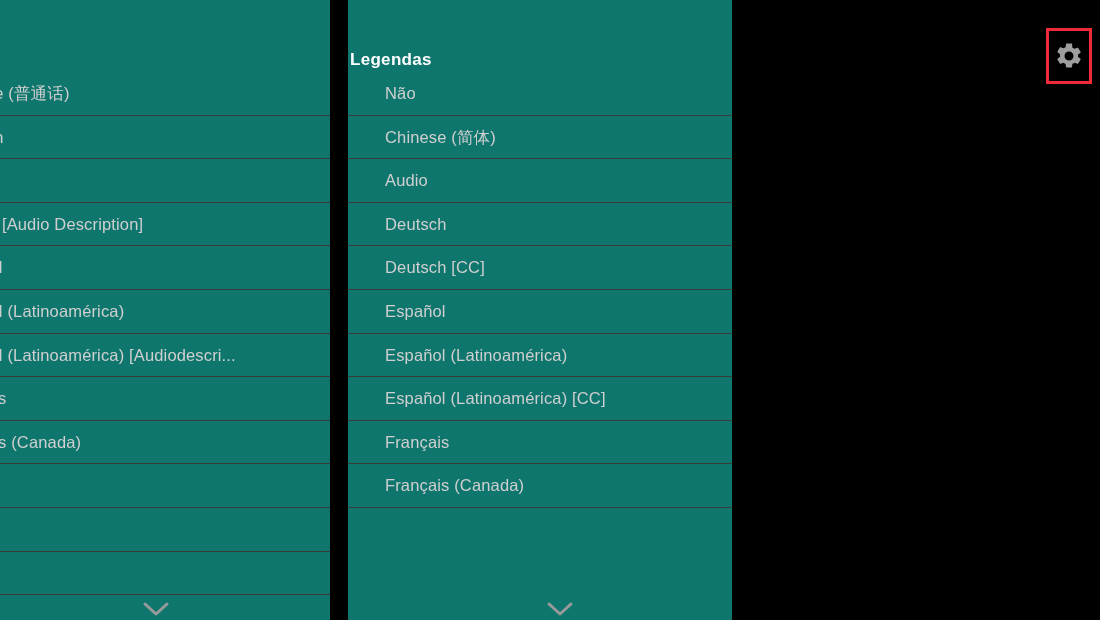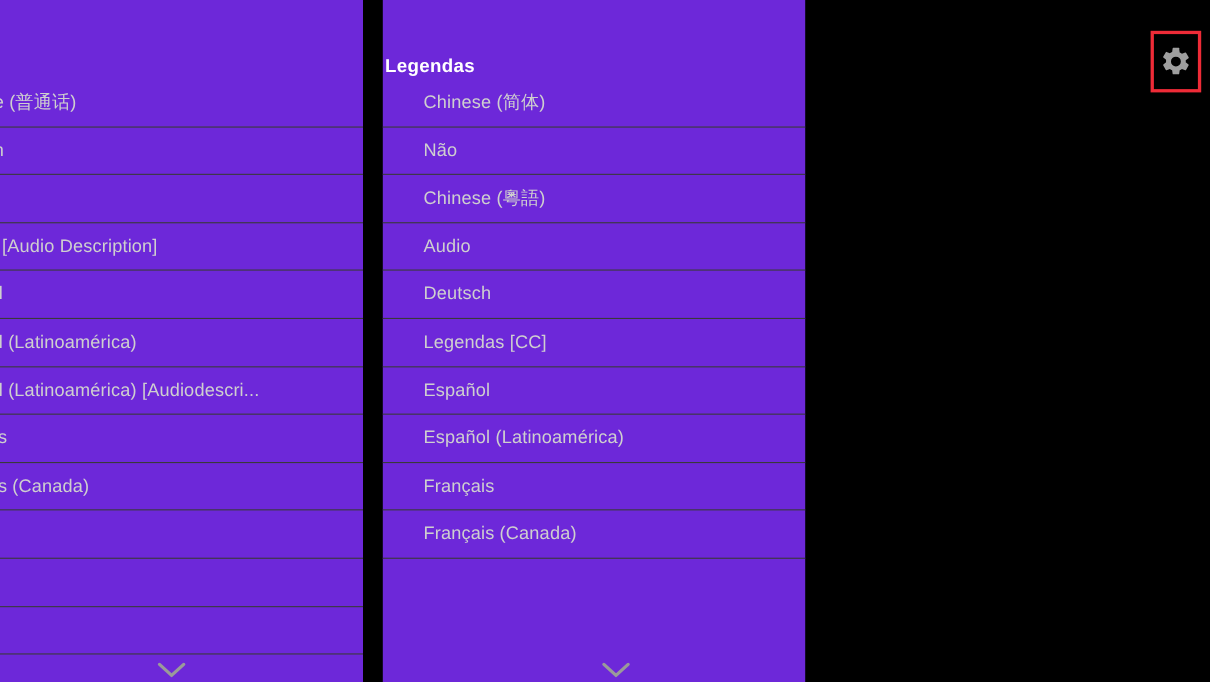--- a/index.html
+++ b/index.html
@@ -36,21 +36,21 @@
     height: 90px;
     z-index: 1;
   }
 
   
   .menu-col {
     position: absolute;
     top: 0;
     bottom: 0;
     z-index: 3;
-    background: #6d28d9;
+    background: #0f766e;
   }
 
   
   #col-audio {
     left: -58px;
     width: 388px;
   }
   #col-subs {
     left: 348px;
     width: 384px;
@@ -194,42 +194,42 @@
       <li class="opt-row"></li>
       <li class="opt-row"></li>
       <li class="opt-row"></li>
     </ul>
   </div>
 
   <div class="menu-col" id="col-subs">
     <div class="col-title">Legendas</div>
     <ul class="opt-list">
       <li class="opt-row">
+          <span class="opt-label">Não</span>
+        </li>
+      <li class="opt-row">
           <span class="opt-label">Chinese (简体)</span>
         </li>
       <li class="opt-row">
-          <span class="opt-label">Não</span>
-        </li>
-      <li class="opt-row">
-          <span class="opt-label">Chinese (粵語)</span>
-        </li>
-      <li class="opt-row">
           <span class="opt-label">Audio</span>
         </li>
       <li class="opt-row">
           <span class="opt-label">Deutsch</span>
         </li>
       <li class="opt-row">
-          <span class="opt-label">Legendas [CC]</span>
+          <span class="opt-label">Deutsch [CC]</span>
         </li>
       <li class="opt-row">
           <span class="opt-label">Español</span>
         </li>
       <li class="opt-row">
           <span class="opt-label">Español (Latinoamérica)</span>
+        </li>
+      <li class="opt-row">
+          <span class="opt-label">Español (Latinoamérica) [CC]</span>
         </li>
       <li class="opt-row">
           <span class="opt-label">Français</span>
         </li>
       <li class="opt-row">
           <span class="opt-label">Français (Canada)</span>
         </li>
     </ul>
   </div>
 

